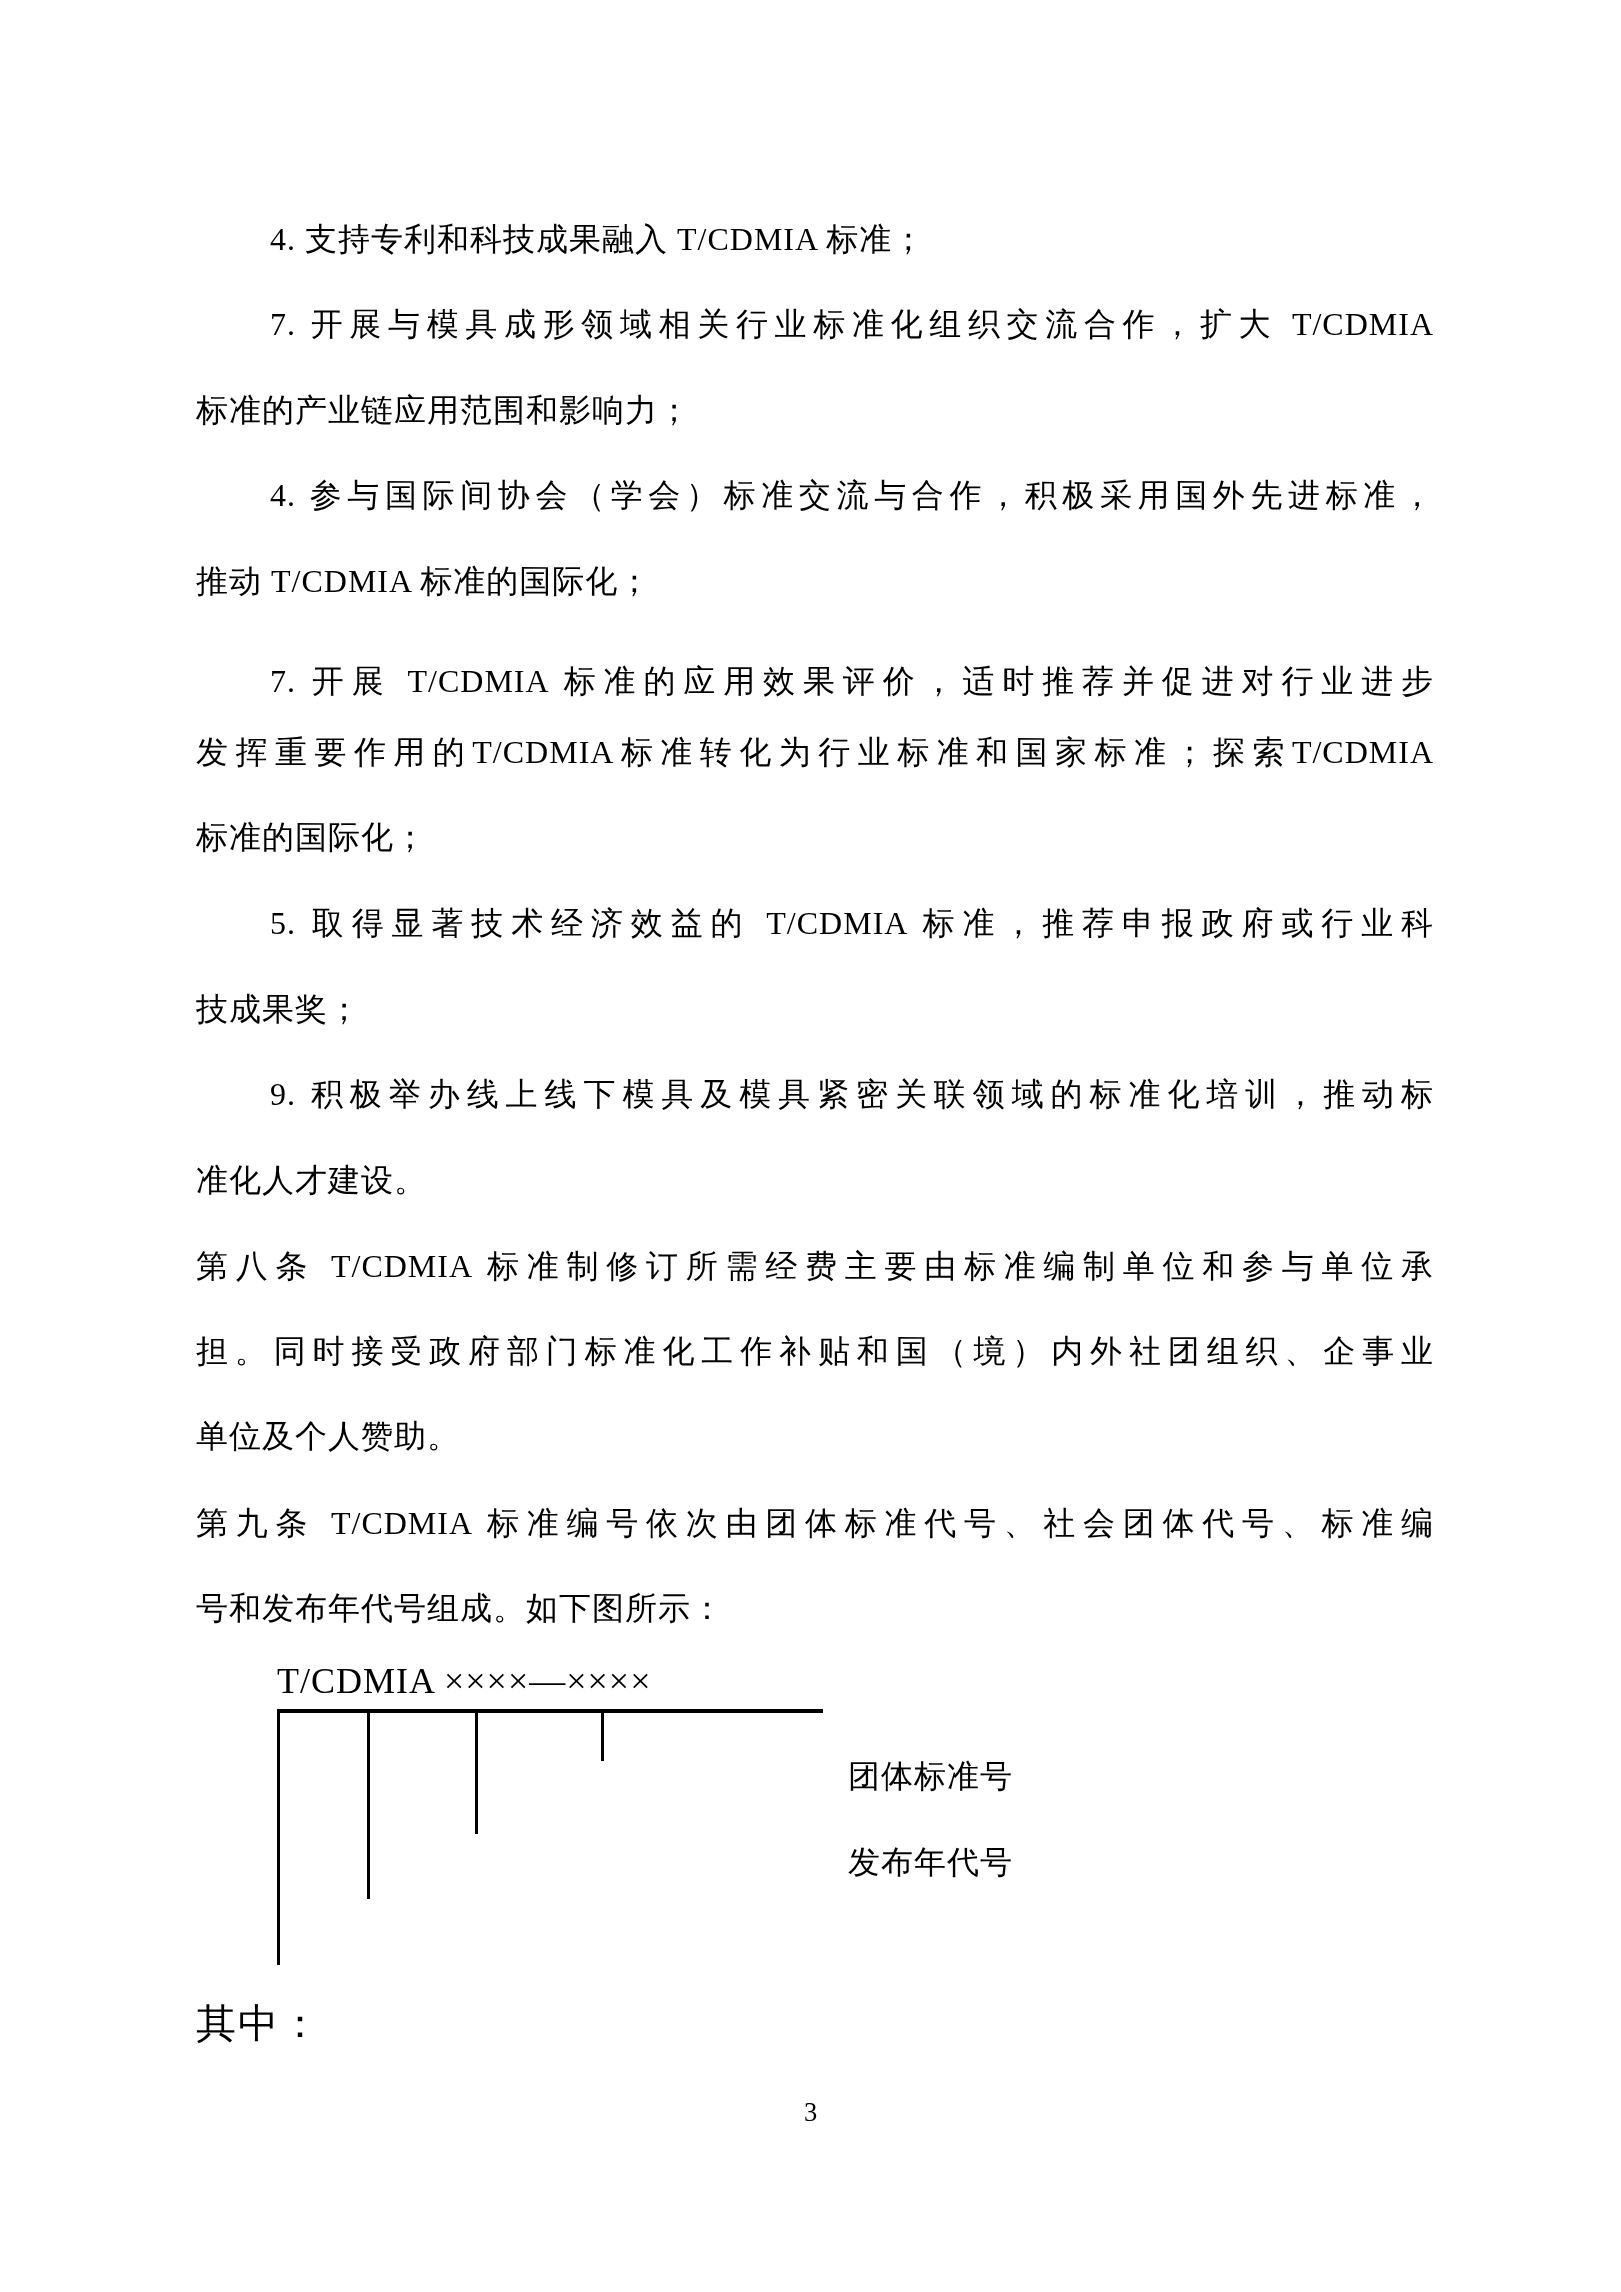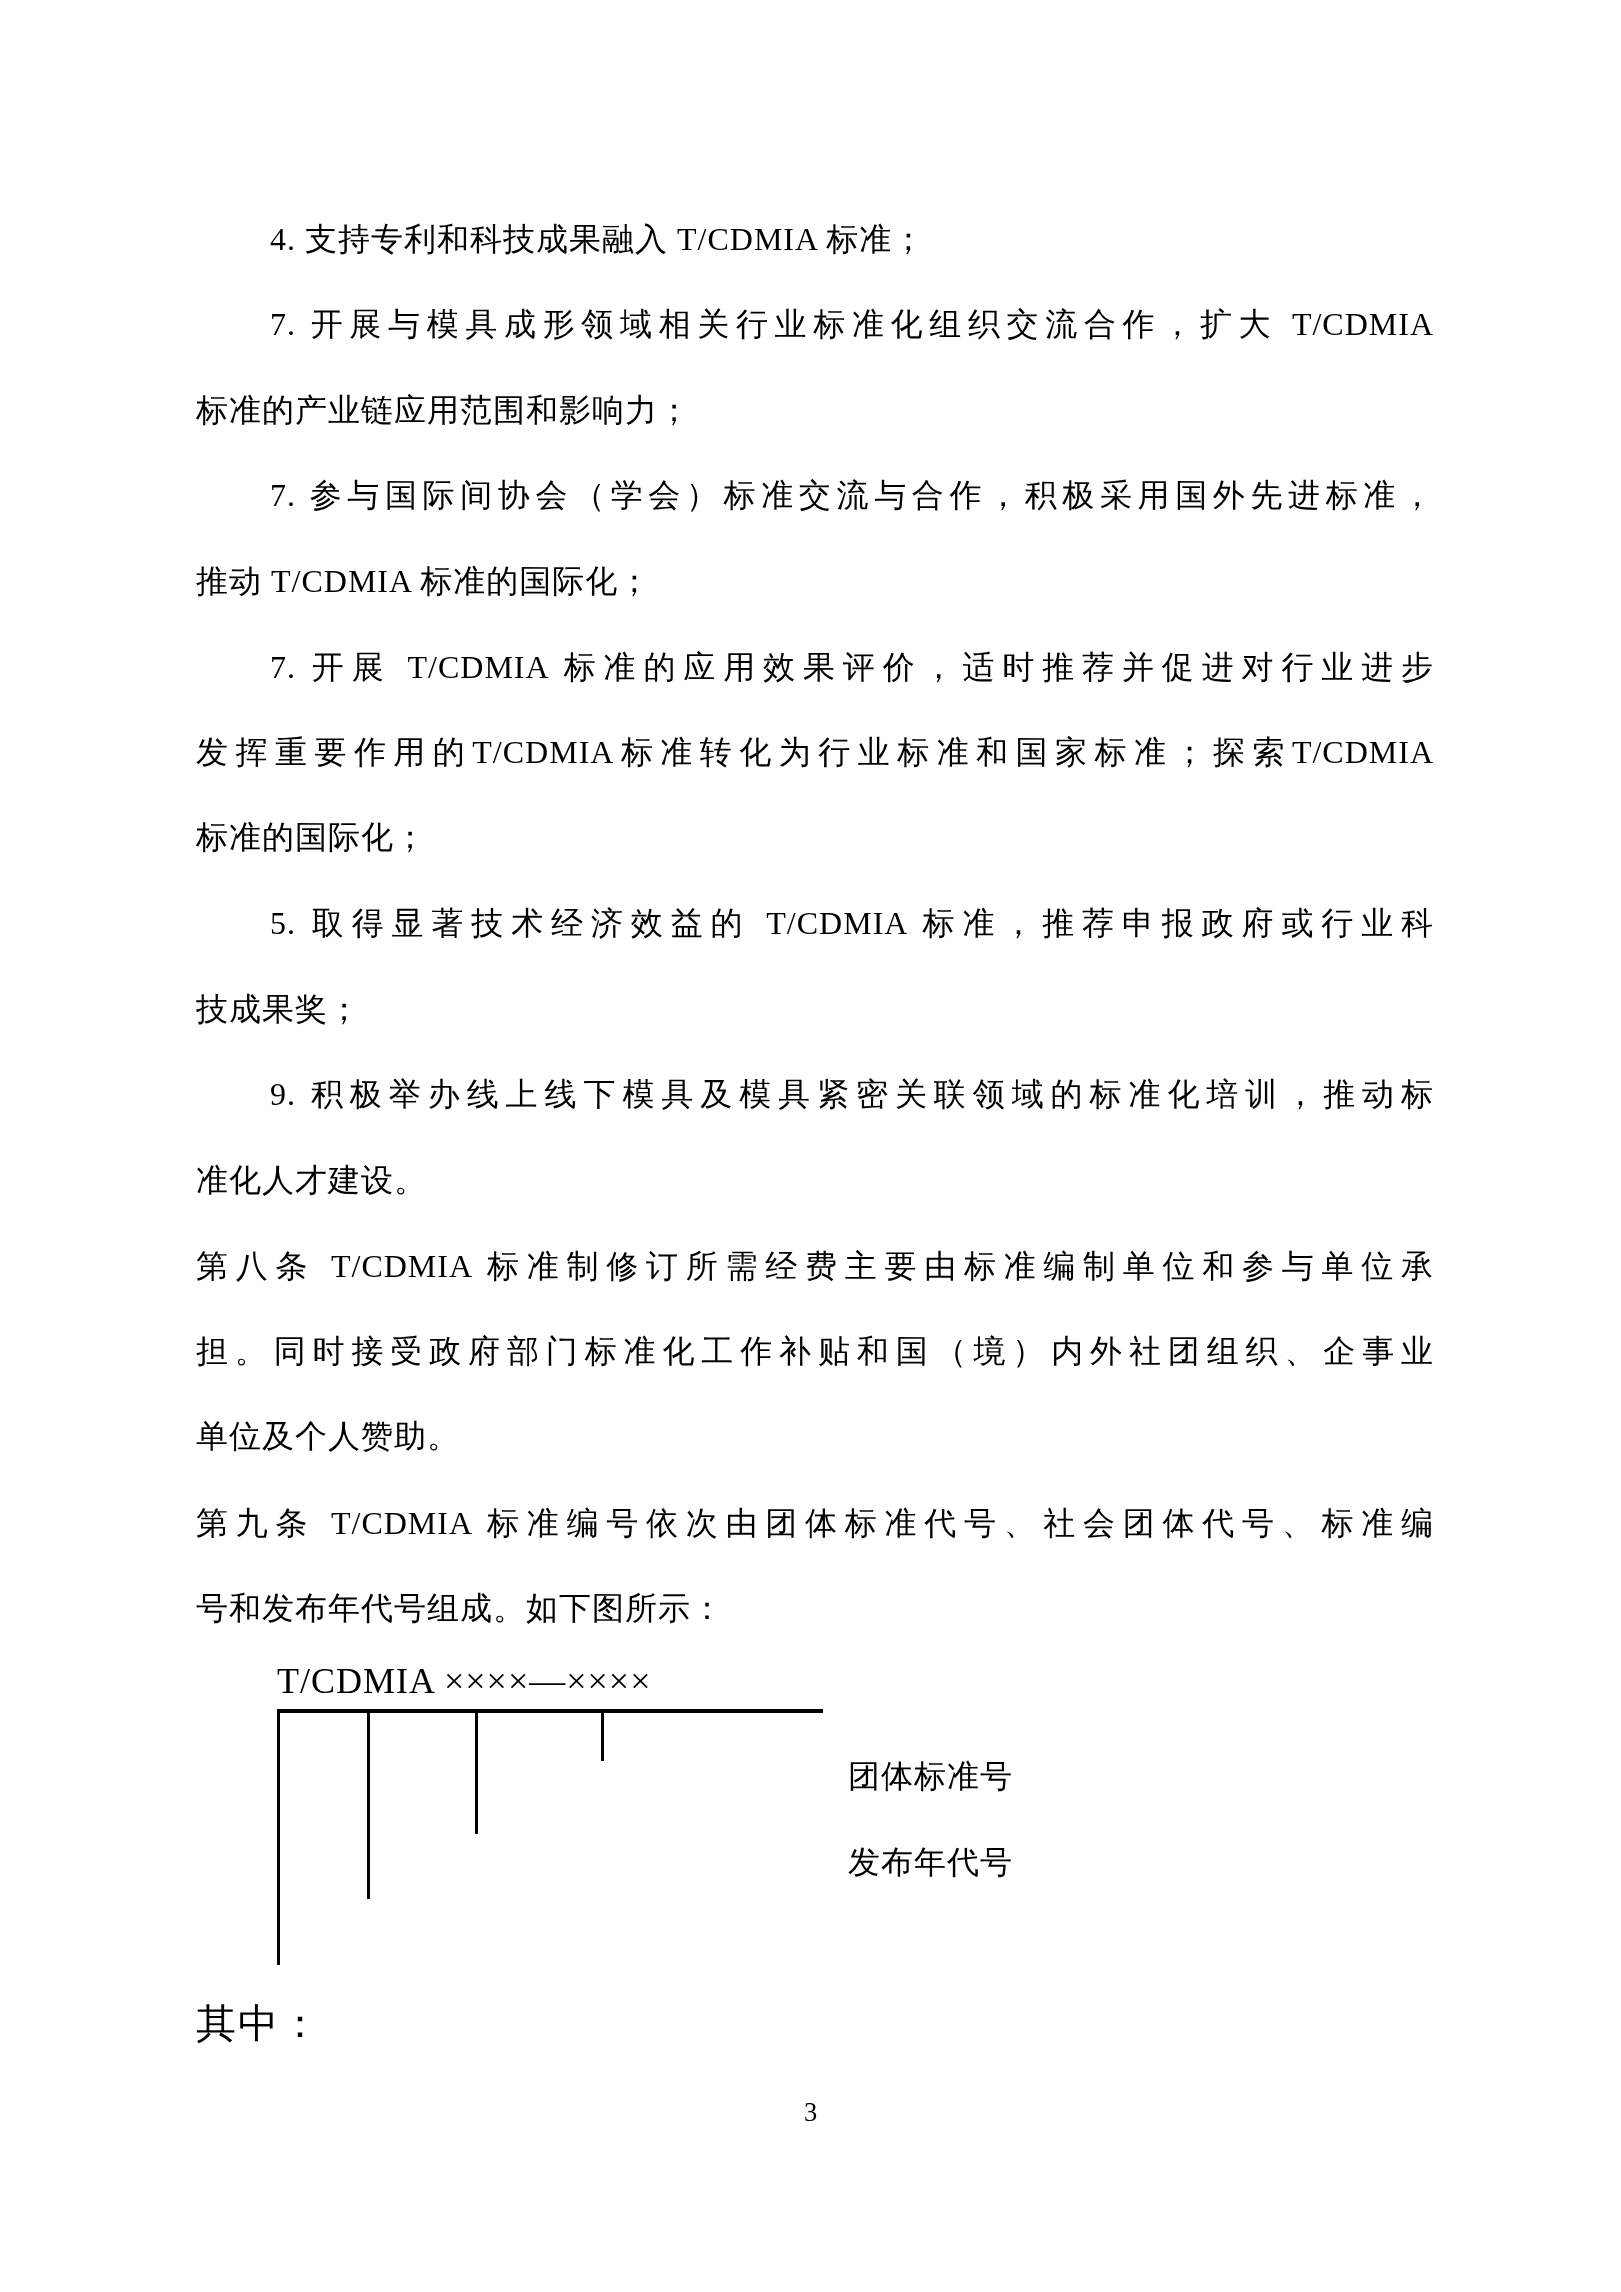--- a/index.html
+++ b/index.html
@@ -101,23 +101,23 @@
   }
 </style>
 </head>
 <body>
 
 <div class="page">
 
   <div class="line indent" style="top:217px">4. 支持专利和科技成果融入 T/CDMIA 标准；</div>
   <div class="line indent justify" style="top:302px">7. 开展与模具成形领域相关行业标准化组织交流合作，扩大 T/CDMIA</div>
   <div class="line" style="top:388px">标准的产业链应用范围和影响力；</div>
-  <div class="line indent justify" style="top:473px">7. 参与国际间协会（学会）标准交流与合作，积极采用国外先进标准，</div>
+  <div class="line indent justify" style="top:473px">4. 参与国际间协会（学会）标准交流与合作，积极采用国外先进标准，</div>
   <div class="line" style="top:559px">推动 T/CDMIA 标准的国际化；</div>
-  <div class="line indent justify" style="top:645px">7. 开展 T/CDMIA 标准的应用效果评价，适时推荐并促进对行业进步</div>
+  <div class="line indent justify" style="top:659px">7. 开展 T/CDMIA 标准的应用效果评价，适时推荐并促进对行业进步</div>
   <div class="line justify" style="top:730px">发挥重要作用的T/CDMIA标准转化为行业标准和国家标准；探索T/CDMIA</div>
   <div class="line" style="top:815px">标准的国际化；</div>
   <div class="line indent justify" style="top:901px">5. 取得显著技术经济效益的 T/CDMIA 标准，推荐申报政府或行业科</div>
   <div class="line" style="top:987px">技成果奖；</div>
   <div class="line indent justify" style="top:1072px">9. 积极举办线上线下模具及模具紧密关联领域的标准化培训，推动标</div>
   <div class="line" style="top:1158px">准化人才建设。</div>
 
   <div class="line justify" style="top:1244px">
     <span class="bold">第八条</span><span> T/CDMIA 标准制修订所需经费主要由标准编制单位和参与单位承</span>
   </div>

